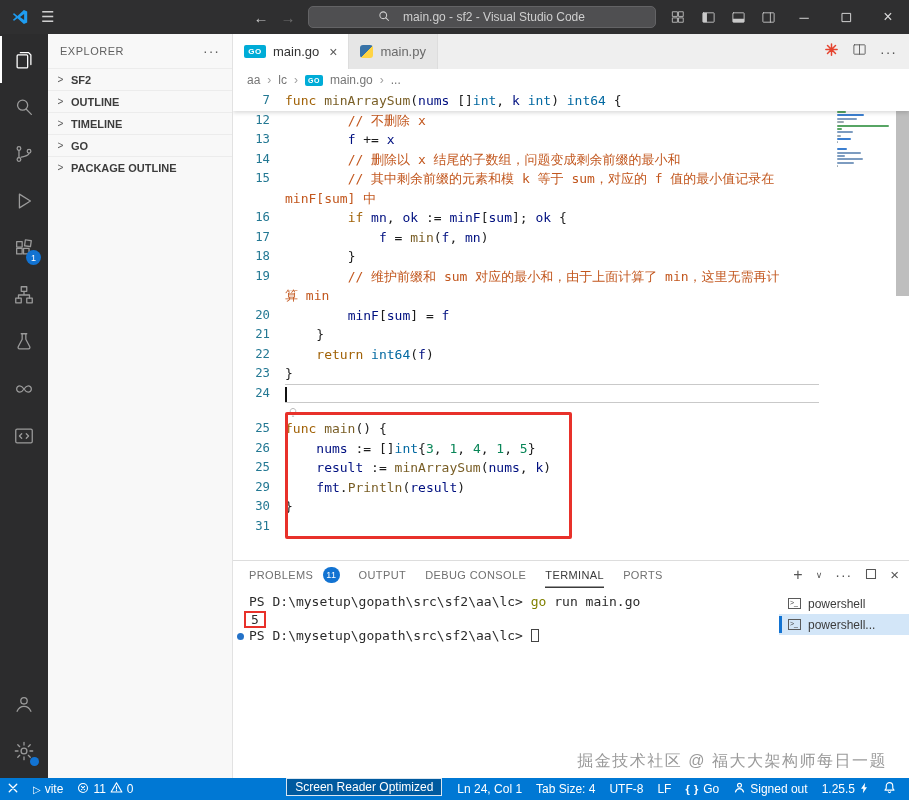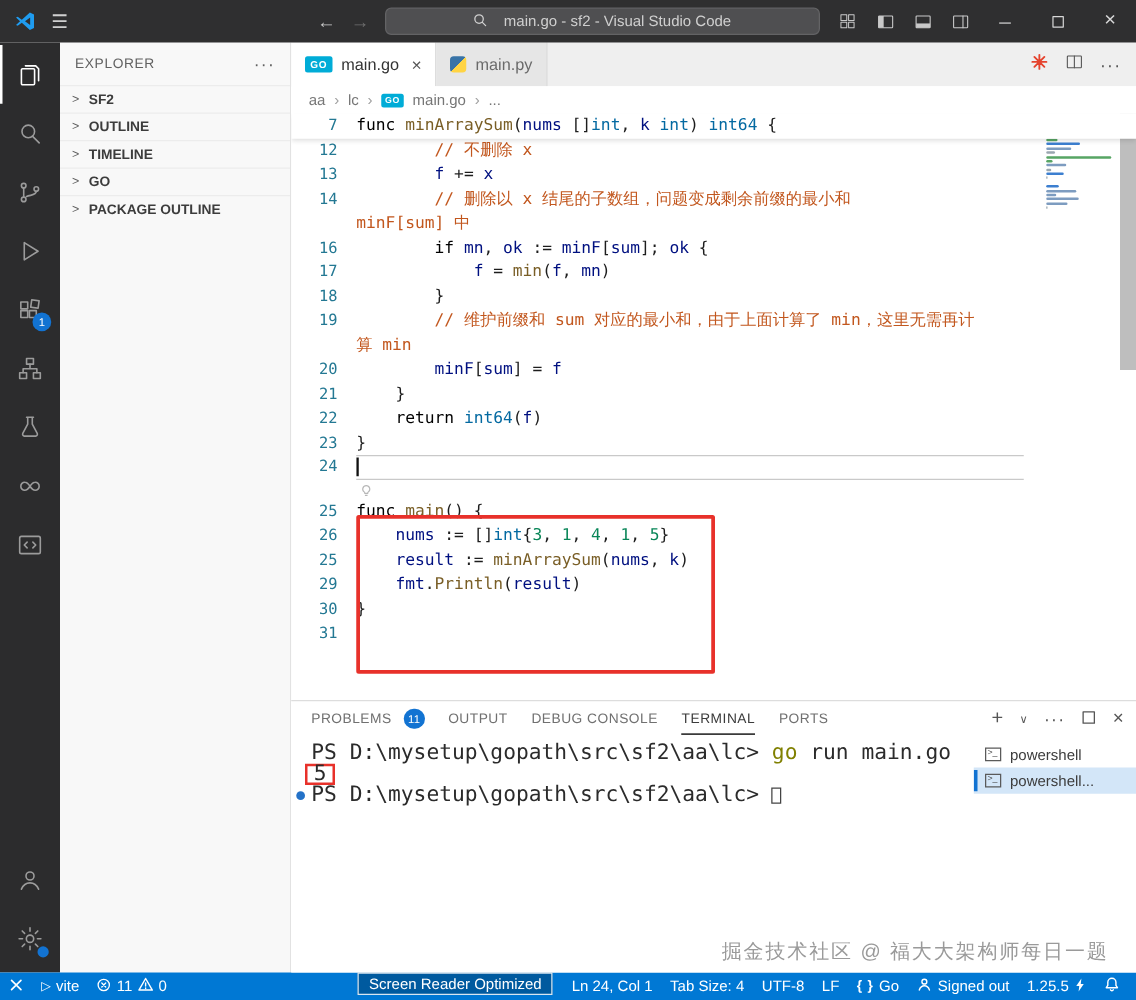--- a/index.html
+++ b/index.html
@@ -60,41 +60,41 @@
   
   .editor-body{flex:1;position:relative;overflow:hidden;font-family:"DejaVu Sans Mono",monospace;font-size:13px;color:#1d1d1d}
   .row{display:flex;height:19.5px;line-height:19.5px;white-space:pre}
   .gutter{flex:0 0 52px;text-align:right;padding-right:15px;color:#237893;font-size:12.3px}
   .code{flex:1;min-width:0;white-space:pre;overflow:hidden}
   .row.current .code{border-top:1px solid #c9c9c9;border-bottom:1px solid #c9c9c9;margin-right:90px}
   .sticky{position:relative;z-index:3;background:#fff;box-shadow:0 1.5px 4px rgba(0,0,0,.14)}
   .lens-row{height:16px;position:relative}
   .lens-icon{position:absolute;left:55px;top:3px;opacity:.6}
   .cursor-caret{display:inline-block;width:1.6px;height:15px;background:#111;vertical-align:-3px}
-  .tk-kw{color:#000000}
+  .tk-kw{color:#a16207}
   .tk-cm{color:var(--comment,#c2571e)}
   .tk-va{color:#001080}
   .tk-fn{color:#795e26}
   .tk-ty{color:#0369a1}
   .tk-nu{color:#098658}
   .tk-pu{color:#1d1d1d}
   .annotation-box{position:absolute;left:52px;top:321px;width:287px;height:127px;border:3px solid var(--annotation,#e8312a);border-radius:2px;z-index:4;pointer-events:none}
   .minimap{position:absolute;right:14px;top:3px;width:58px;z-index:2}
   .mm-row{height:2px;margin-bottom:1.4px;border-radius:1px}
   .scrollbar-thumb{position:absolute;right:0;top:0;width:13px;height:205px;background:rgba(110,110,110,.45)}
 
   
   .panel{flex:0 0 218px;border-top:1px solid #ddd;display:flex;flex-direction:column;position:relative;background:#fff}
   .panel-header{flex:0 0 27px;display:flex;align-items:stretch;padding:0 10px 0 16px}
   .ptab{font-size:11px;color:#707070;margin-right:19px;display:flex;align-items:center;gap:10px;letter-spacing:.4px}
   .ptab.active{color:#3b3b3b;box-shadow:inset 0 -1.5px 0 #3b3b3b}
   .pbadge{background:var(--badge,#1273d2);color:#fff;border-radius:9px;min-width:16px;height:16px;font-size:9px;display:flex;align-items:center;justify-content:center;padding:0 3px}
   .panel-actions{margin-left:auto;display:flex;align-items:center;gap:13px;color:#555;font-size:14px}
   .panel-body{flex:1;display:flex;min-height:0}
-  .terminal{flex:1;padding:6px 0 0 4px;font-family:"DejaVu Sans Mono",monospace;font-size:17px;line-height:16.5px;color:#2b2b2b}
+  .terminal{flex:1;padding:6px 0 0 4px;font-family:"DejaVu Sans Mono",monospace;font-size:13px;line-height:16.5px;color:#2b2b2b}
   .t-line{position:relative;padding-left:12px;white-space:pre}
   .t-line.dot::before{content:"";position:absolute;left:0;top:5px;width:7px;height:7px;border-radius:50%;background:#2472c8}
   .t-go{color:#808000}
   .red-inline{display:inline-block;border:2px solid var(--annotation,#e8312a);padding:0 5px;line-height:13px;margin-left:-5px}
   .t-cursor{display:inline-block;width:8px;height:13px;border:1px solid #444;vertical-align:-2px}
   .term-list{flex:0 0 130px;padding-top:5px;font-size:12px;color:#3c3c3c}
   .term-item{height:21px;display:flex;align-items:center;gap:7px;padding:0 4px 0 9px;position:relative;white-space:nowrap;overflow:hidden}
   .term-item.active{background:#d3e6f8}
   .term-item.active::before{content:"";position:absolute;left:0;top:2px;bottom:2px;width:2.5px;background:#1273d2}
   .term-glyph{flex:0 0 13px;width:13px;height:11px;border:1px solid #5a5a5a;font-size:7px;line-height:8px;padding-left:1px;color:#444}
@@ -326,20 +326,21 @@
         </div>
 
       <div class="editor-body">
         <div class="sticky" id="sticky-row">
             <div class="row"><span class="gutter">7</span><span class="code"><span class="tk-kw">func</span><span> </span><span class="tk-fn">minArraySum</span><span class="tk-pu">(</span><span class="tk-va">nums</span><span> </span><span class="tk-pu">[]</span><span class="tk-ty">int</span><span class="tk-pu">, </span><span class="tk-va">k</span><span> </span><span class="tk-ty">int</span><span class="tk-pu">) </span><span class="tk-ty">int64</span><span class="tk-pu"> {</span></span></div>
           </div>
         <div id="code-lines">
             <div class="row"><span class="gutter">12</span><span class="code"><span>        </span><span class="tk-cm">// 不删除 x</span></span></div>
             <div class="row"><span class="gutter">13</span><span class="code"><span>        </span><span class="tk-va">f</span><span class="tk-pu"> += </span><span class="tk-va">x</span></span></div>
             <div class="row"><span class="gutter">14</span><span class="code"><span>        </span><span class="tk-cm">// 删除以 x 结尾的子数组，问题变成剩余前缀的最小和</span></span></div>
+            <div class="row"><span class="gutter">15</span><span class="code"><span>        </span><span class="tk-cm">// 其中剩余前缀的元素和模 k 等于 sum，对应的 f 值的最小值记录在</span></span></div>
             <div class="row"><span class="gutter"></span><span class="code"><span class="tk-cm">minF[sum] 中</span></span></div>
             <div class="row"><span class="gutter">16</span><span class="code"><span>        </span><span class="tk-kw">if</span><span> </span><span class="tk-va">mn</span><span class="tk-pu">, </span><span class="tk-va">ok</span><span class="tk-pu"> := </span><span class="tk-va">minF</span><span class="tk-pu">[</span><span class="tk-va">sum</span><span class="tk-pu">]; </span><span class="tk-va">ok</span><span class="tk-pu"> {</span></span></div>
             <div class="row"><span class="gutter">17</span><span class="code"><span>            </span><span class="tk-va">f</span><span class="tk-pu"> = </span><span class="tk-fn">min</span><span class="tk-pu">(</span><span class="tk-va">f</span><span class="tk-pu">, </span><span class="tk-va">mn</span><span class="tk-pu">)</span></span></div>
             <div class="row"><span class="gutter">18</span><span class="code"><span>        </span><span class="tk-pu">}</span></span></div>
             <div class="row"><span class="gutter">19</span><span class="code"><span>        </span><span class="tk-cm">// 维护前缀和 sum 对应的最小和，由于上面计算了 min，这里无需再计</span></span></div>
             <div class="row"><span class="gutter"></span><span class="code"><span class="tk-cm">算 min</span></span></div>
             <div class="row"><span class="gutter">20</span><span class="code"><span>        </span><span class="tk-va">minF</span><span class="tk-pu">[</span><span class="tk-va">sum</span><span class="tk-pu">] = </span><span class="tk-va">f</span></span></div>
             <div class="row"><span class="gutter">21</span><span class="code"><span>    </span><span class="tk-pu">}</span></span></div>
             <div class="row"><span class="gutter">22</span><span class="code"><span>    </span><span class="tk-kw">return</span><span> </span><span class="tk-ty">int64</span><span class="tk-pu">(</span><span class="tk-va">f</span><span class="tk-pu">)</span></span></div>
             <div class="row"><span class="gutter">23</span><span class="code"><span class="tk-pu">}</span></span></div>

